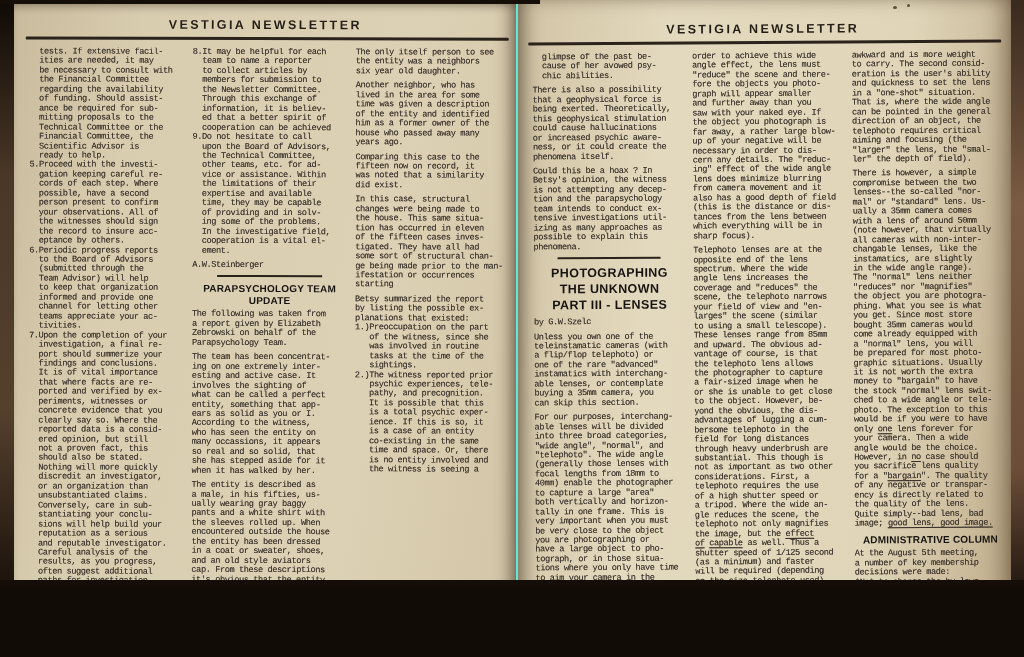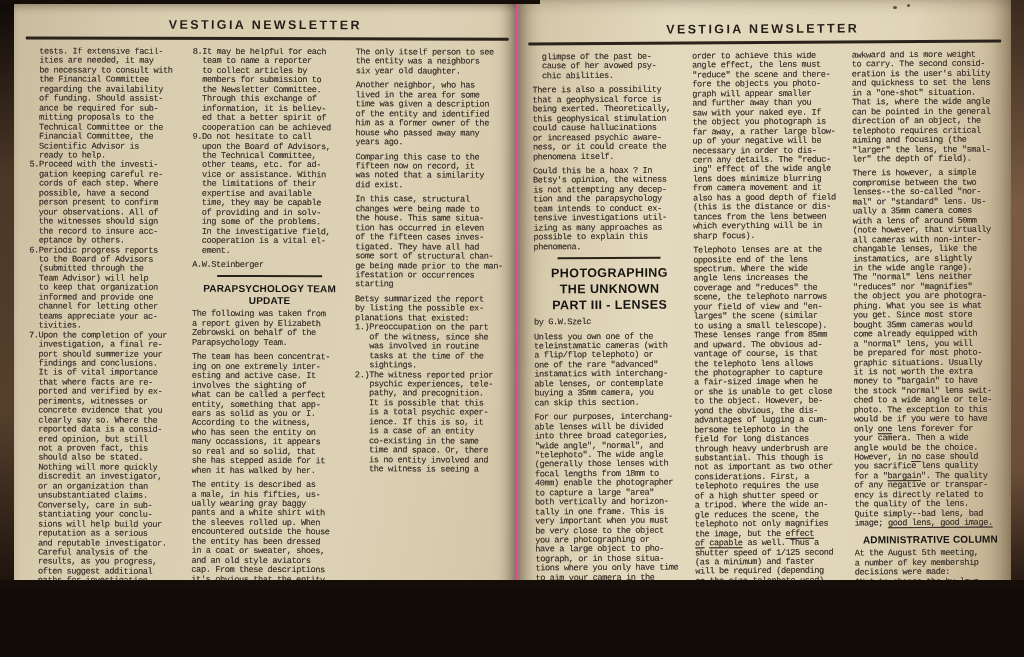--- a/index.html
+++ b/index.html
@@ -1,18 +1,18 @@
 <!DOCTYPE html>
 <html><head>
 <meta charset="utf-8">
 <style>
   html,body { margin:0; padding:0; background:#120c07; }
   .scan {
     position:relative; width:1024px; height:587px; overflow:hidden;
-    background:#ec4899;
+    background:#5eead4;
     font-family:"Liberation Sans", sans-serif;
   }
   
   .edge { position:absolute; z-index:5; }
   .edge-left  { left:0; top:0; width:14px; height:100%;
     background:linear-gradient(180deg,#0f0a06,#4a3727 30%,#55402d 70%,#1c130c); }
   .edge-right { right:0; top:0; width:13px; height:100%;
     background:linear-gradient(180deg,#3a2a1e,#7b5c43 35%,#6b4e38 80%,#241811); }
   .edge-bottom{ left:0; bottom:0; width:100%; height:7px; background:#150e08; }
   .edge-top   { left:0; top:0; width:540px; height:4px; background:#140d08; }

